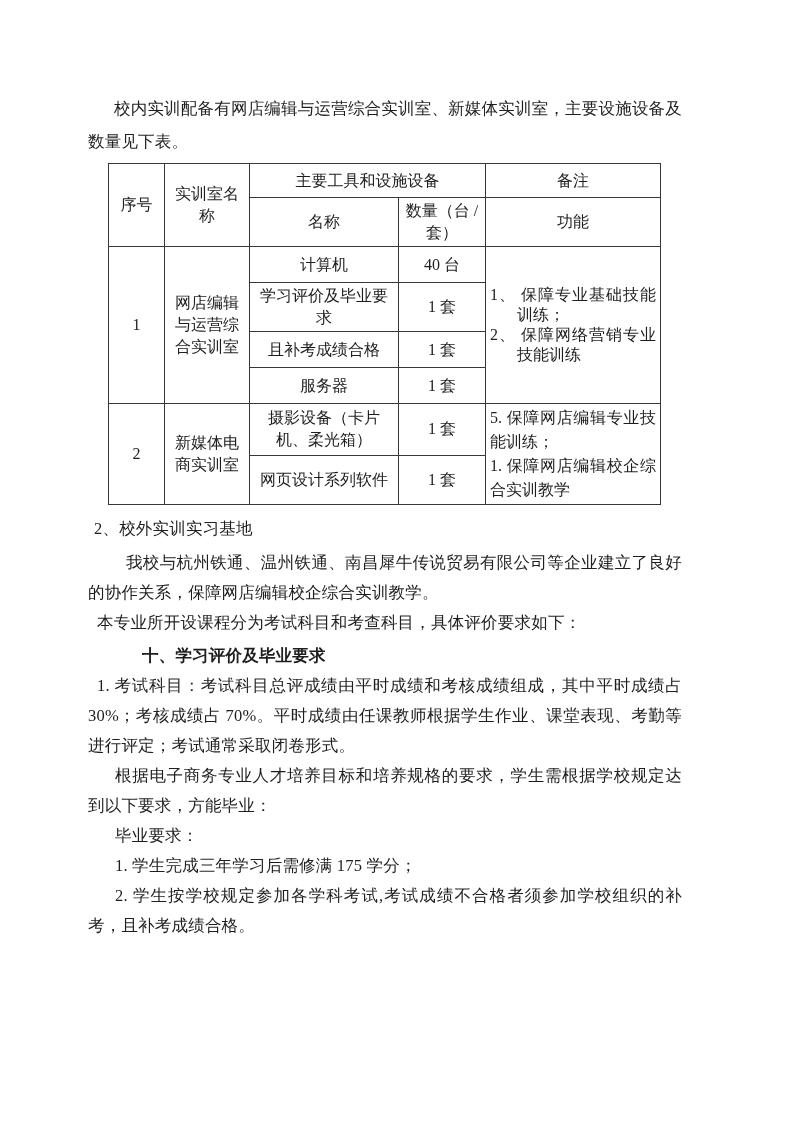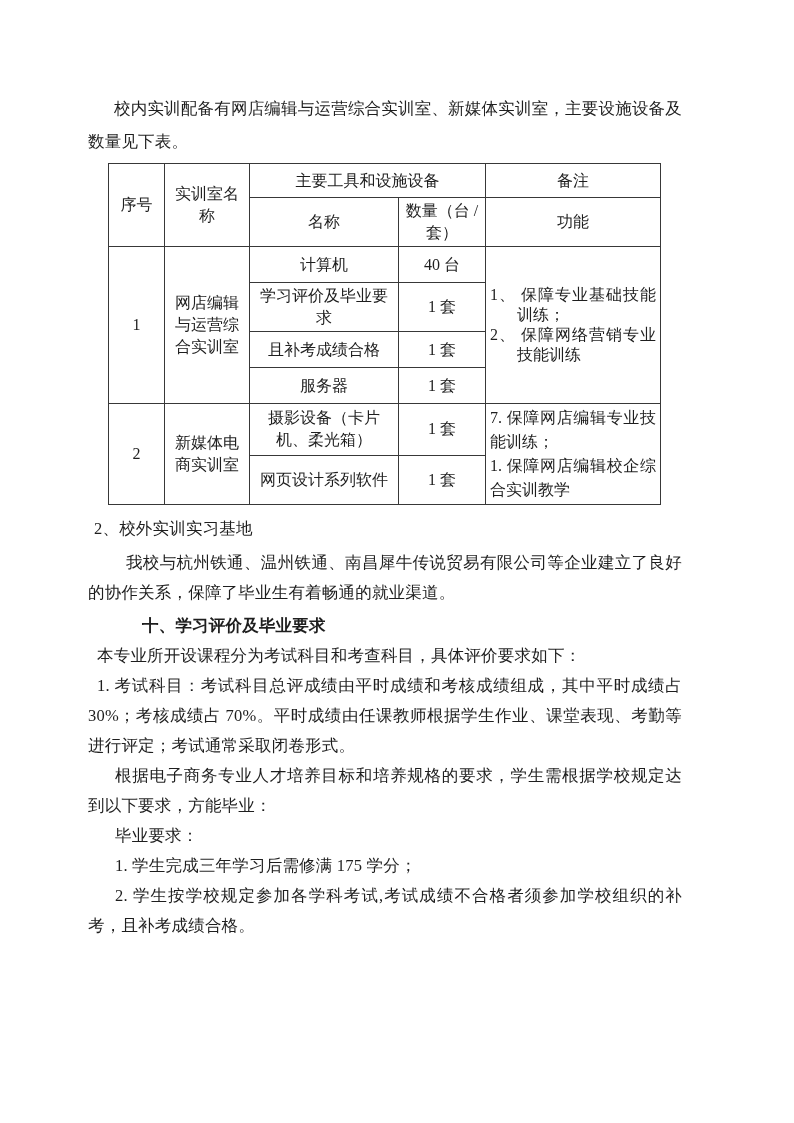--- a/index.html
+++ b/index.html
@@ -106,35 +106,35 @@
           <td class="iname">服务器</td>
           <td class="qty">1 套</td>
         </tr>
 
         <tr style="height:42px">
           <td rowspan="2">2</td>
           <td rowspan="2" class="room">新媒体电商实训室</td>
           <td class="iname">摄影设备（卡片机、柔光箱）</td>
           <td class="qty">1 套</td>
           <td rowspan="2" class="func">
-            <div class="fn-plain">7. 保障网店编辑专业技能训练；</div>
+            <div class="fn-plain">5. 保障网店编辑专业技能训练；</div>
             <div class="fn-plain">1. 保障网店编辑校企综合实训教学</div>
           </td>
         </tr>
         <tr style="height:47px">
           <td class="iname">网页设计系列软件</td>
           <td class="qty">1 套</td>
         </tr>
       </tbody>
     </table>
 
     <p class="para ind6 sec2">2、校外实训实习基地</p>
-    <p class="para ind38 partners">我校与杭州铁通、温州铁通、南昌犀牛传说贸易有限公司等企业建立了良好的协作关系，保障了毕业生有着畅通的就业渠道。</p>
+    <p class="para ind38 partners">我校与杭州铁通、温州铁通、南昌犀牛传说贸易有限公司等企业建立了良好的协作关系，保障网店编辑校企综合实训教学。</p>
+    <p class="para ind9">本专业所开设课程分为考试科目和考查科目，具体评价要求如下：</p>
     <p class="para heading">十、学习评价及毕业要求</p>
-    <p class="para ind9">本专业所开设课程分为考试科目和考查科目，具体评价要求如下：</p>
     <p class="para ind9">1. 考试科目：考试科目总评成绩由平时成绩和考核成绩组成，其中平时成绩占 30%；考核成绩占 70%。平时成绩由任课教师根据学生作业、课堂表现、考勤等进行评定；考试通常采取闭卷形式。</p>
     <p class="para ind27">根据电子商务专业人才培养目标和培养规格的要求，学生需根据学校规定达到以下要求，方能毕业：</p>
     <p class="para ind27">毕业要求：</p>
     <p class="para ind27">1. 学生完成三年学习后需修满 175 学分；</p>
     <p class="para ind27">2. 学生按学校规定参加各学科考试,考试成绩不合格者须参加学校组织的补考，且补考成绩合格。</p>
 
   </div>
 </div>
 
 </body></html>

